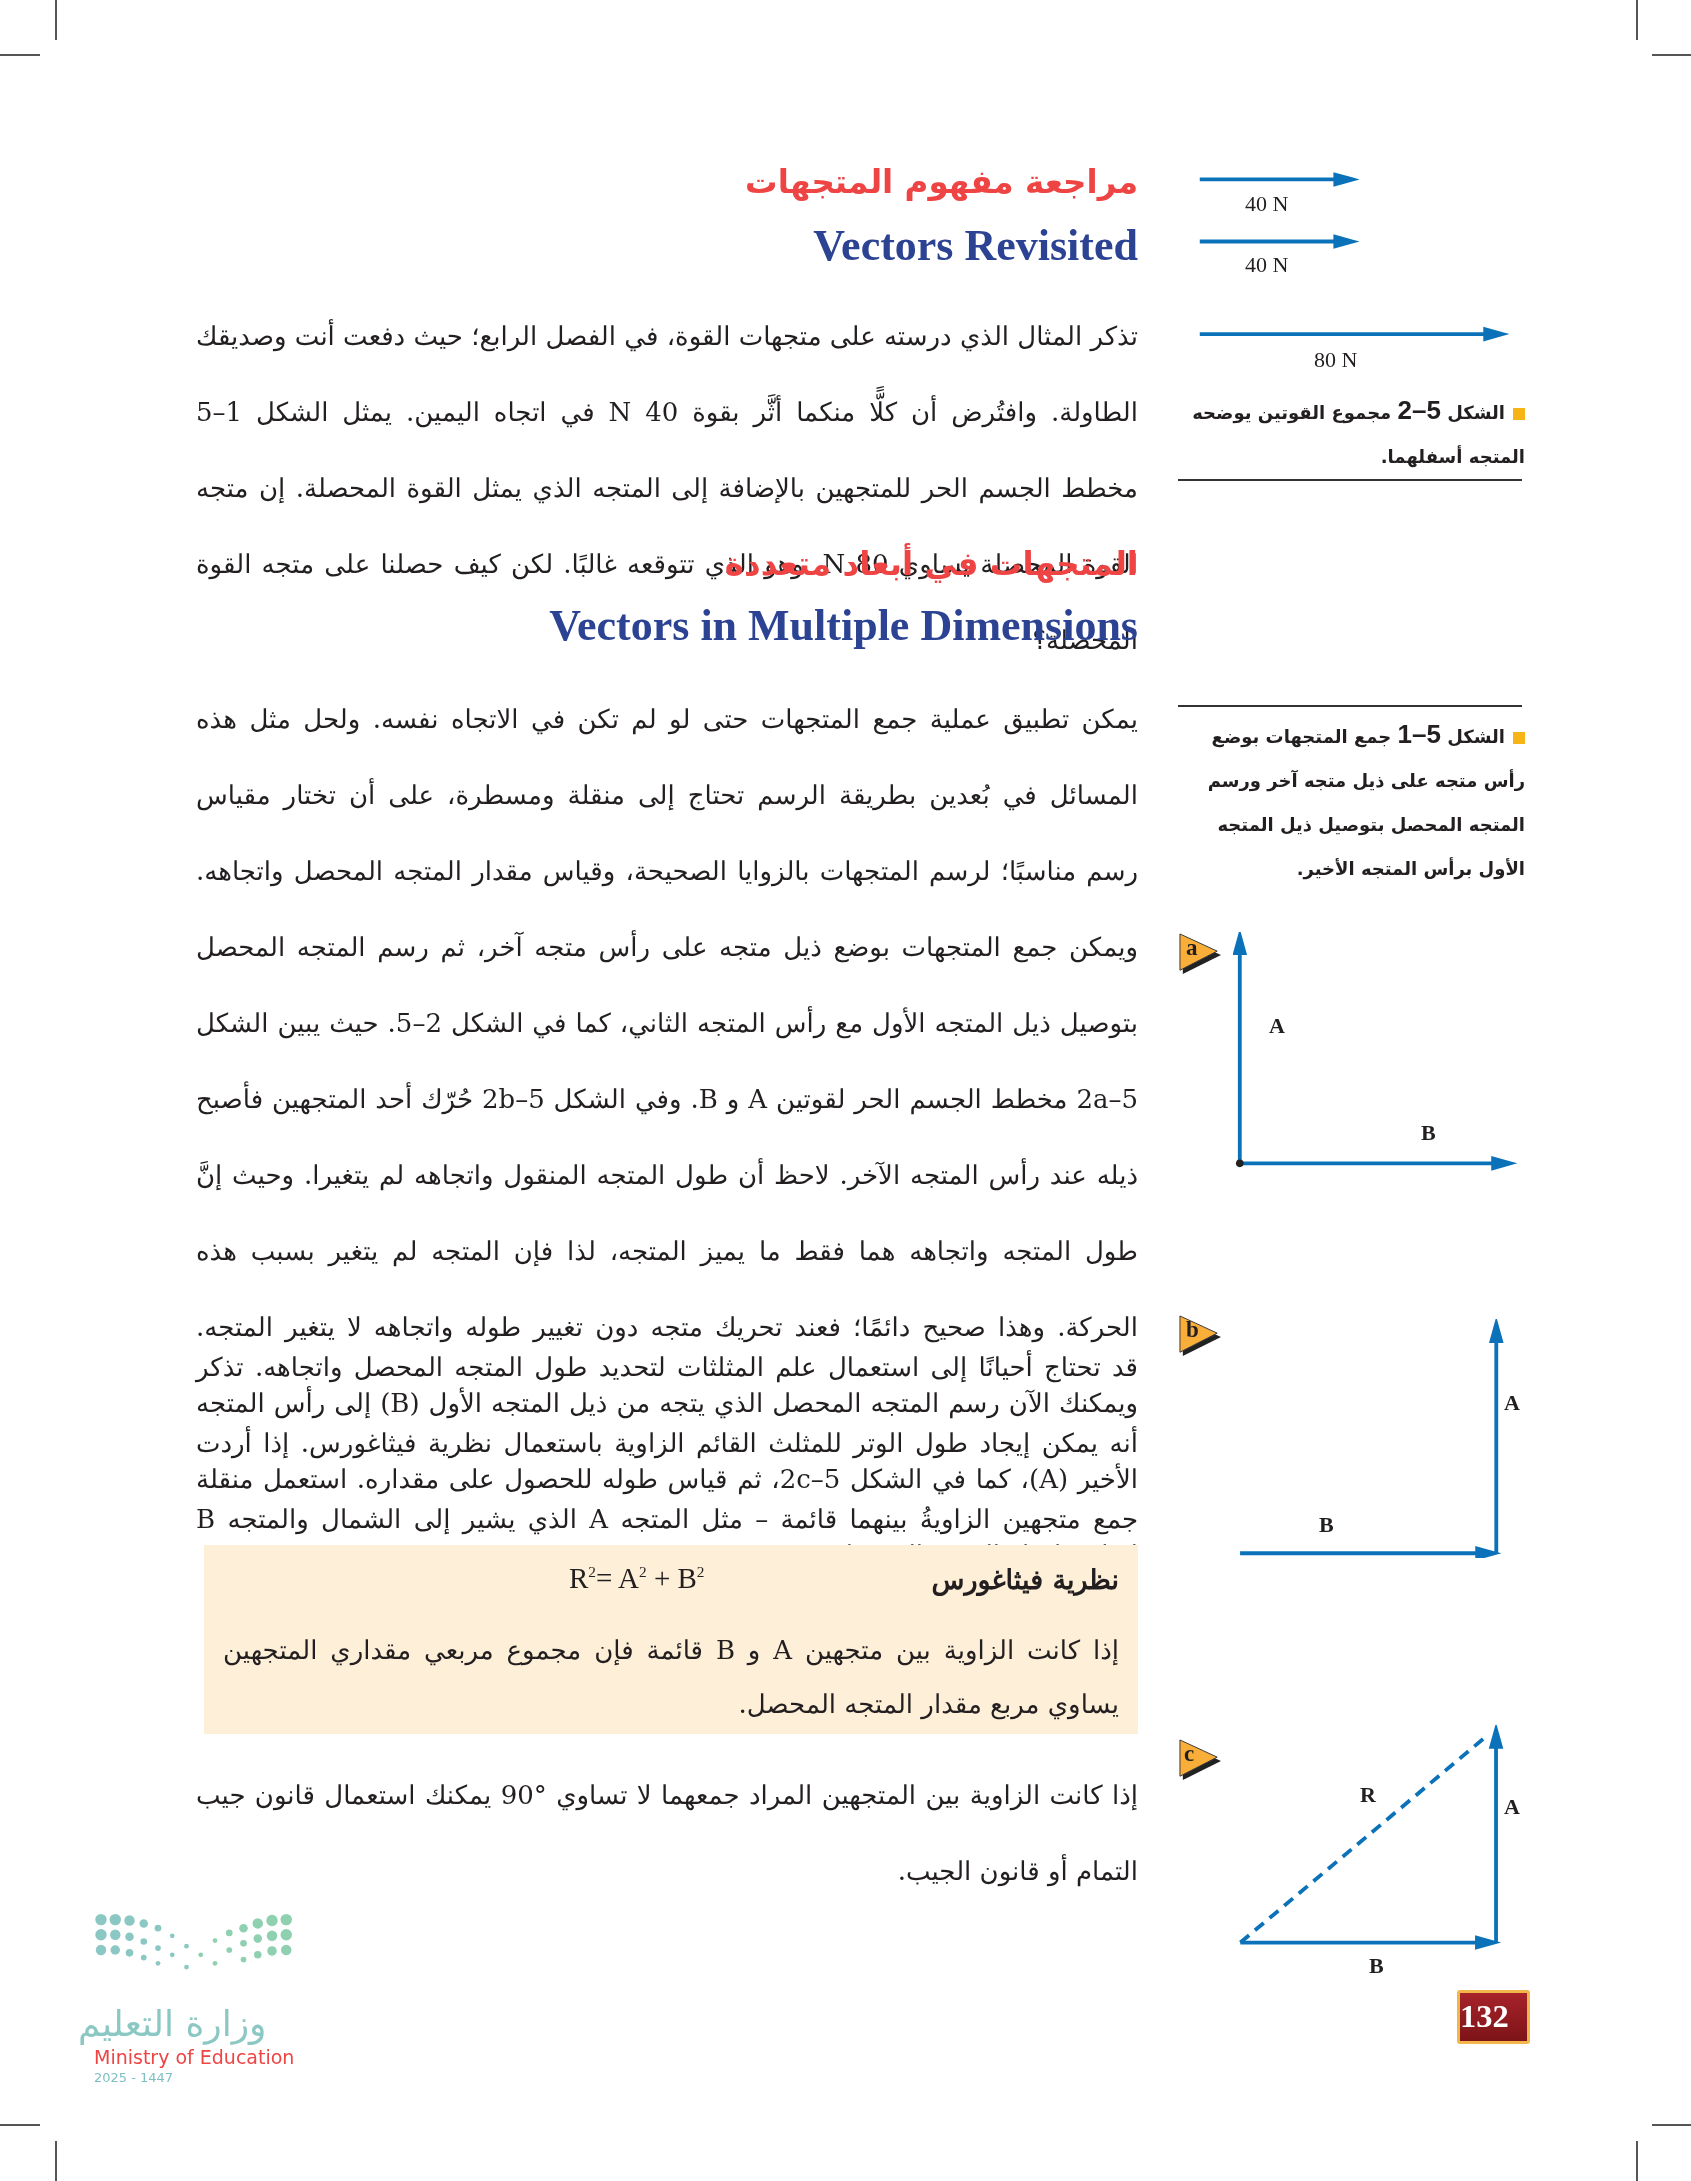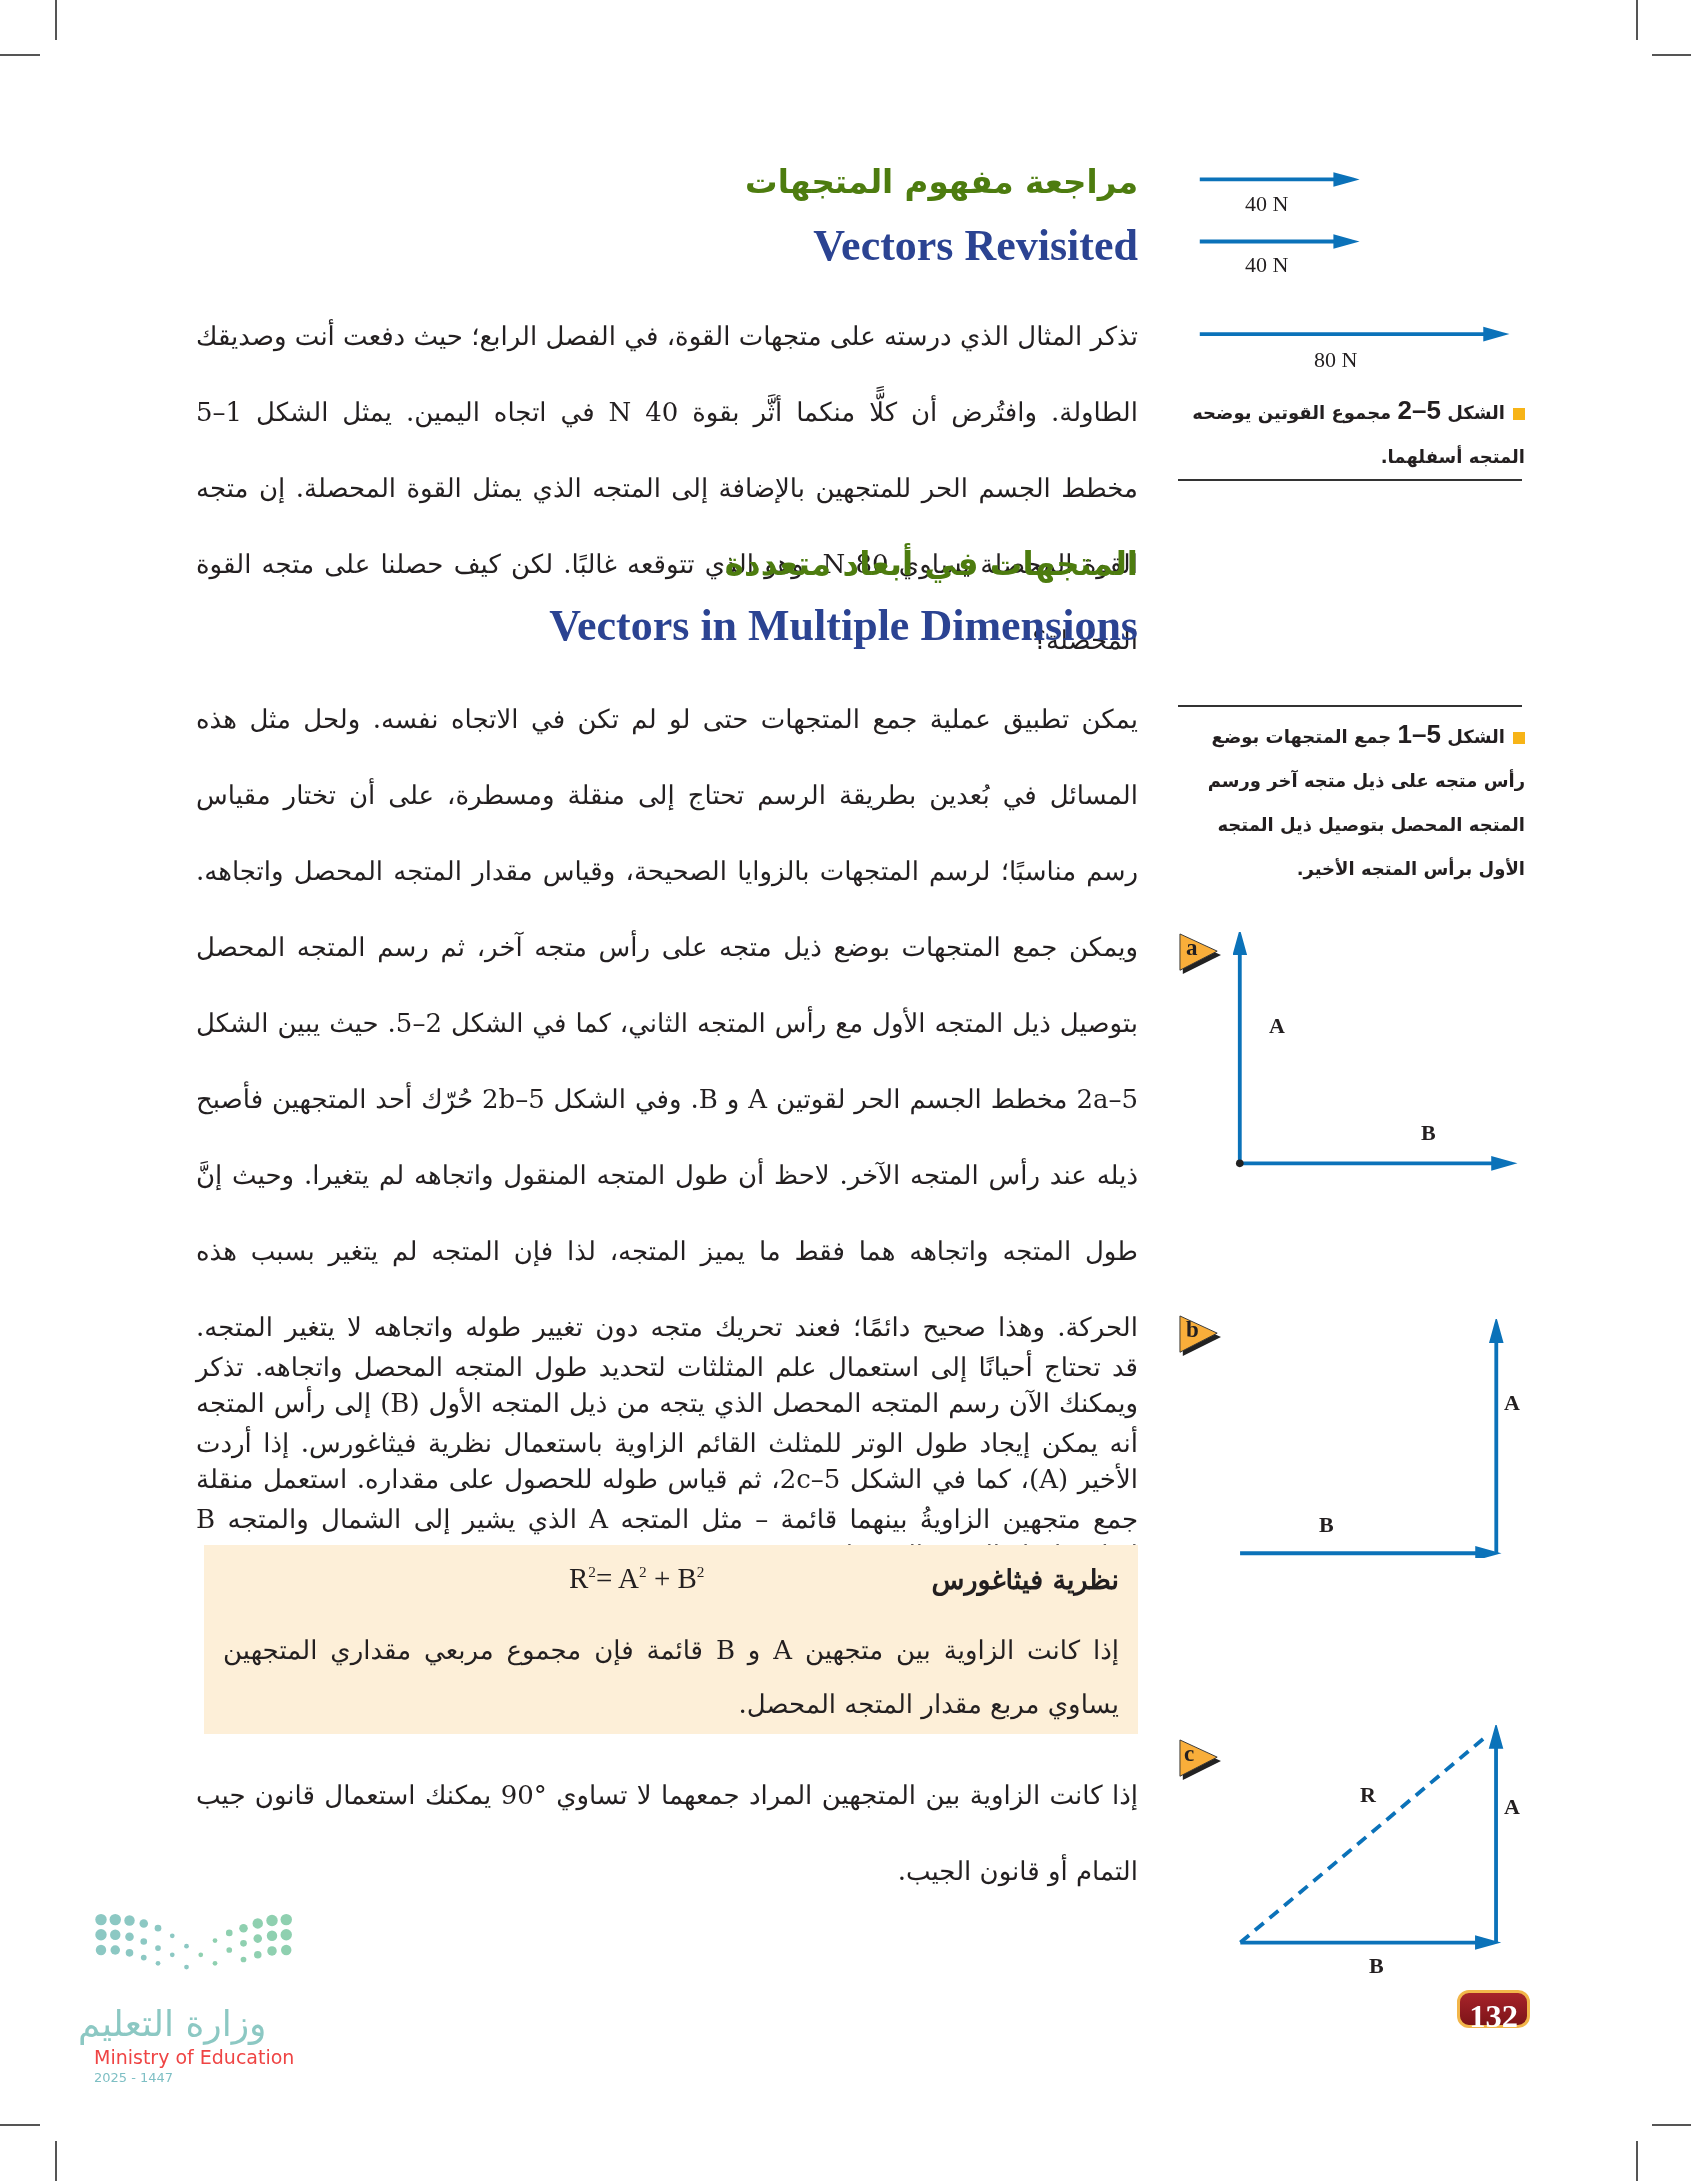--- a/index.html
+++ b/index.html
@@ -1,21 +1,21 @@
 <!DOCTYPE html>
 <html><head>
 <meta charset="utf-8">
 <style>
   html, body { margin:0; padding:0; }
   body { width:1692px; height:2181px; background:#ffffff; position:relative; overflow:hidden;
          font-family:"DejaVu Serif", serif; color:#231f20; }
   .crop { position:absolute; background:#555; }
   .abs { position:absolute; }
 
-  .h-ar { position:absolute; right:554px; color:#4d7c0f; font-family:"DejaVu Sans", sans-serif;
+  .h-ar { position:absolute; right:554px; color:#ef4444; font-family:"DejaVu Sans", sans-serif;
           font-weight:bold; font-size:32.5px; direction:rtl; white-space:nowrap; }
   .h-en { position:absolute; right:554px; color:#2b4392; font-family:"Liberation Serif", serif;
           font-weight:bold; font-size:44px; white-space:nowrap; }
 
   .para { position:absolute; right:554px; width:942px; font-family:"DejaVu Serif", serif;
           font-size:26px; line-height:76px; direction:rtl; text-align:justify; text-align-last:right; }
 
   .box { position:absolute; left:204px; width:934px; top:1545px; height:189px; background:#fdefd8; }
   .box-title { position:absolute; right:19px; top:19px; font-weight:bold; font-size:27px; direction:rtl;
                font-family:"DejaVu Serif", serif; }
@@ -29,24 +29,24 @@
   .caption .sq { display:inline-block; width:12.4px; height:12.4px; background:#f7b417; margin-left:7.6px; vertical-align:middle; }
   .caption b.num { font-family:"Liberation Sans", sans-serif; font-size:26px; }
   .rule { position:absolute; height:1.9px; background:#333; }
 
   .vlabel { position:absolute; font-family:"Liberation Serif", serif; font-size:22px; color:#231f20; }
   .vlabel.b { font-weight:bold; }
 
   .badge { position:absolute; width:42px; height:44px; }
   .badge-letter { position:absolute; left:7.6px; top:5.7px; font-family:"Liberation Serif", serif; font-weight:bold; font-size:23px; }
 
-  .pagenum { position:absolute; left:1457px; top:1990px; width:73px; height:38px; border-radius:12px;
+  .pagenum { position:absolute; left:1457px; top:1990px; width:73px; height:54px; border-radius:3px;
              background:linear-gradient(#a7232a,#7d1418); border:3.8px solid #f2b64a; box-sizing:border-box;
              color:#fff; font-family:"Liberation Serif", serif; font-weight:bold; font-size:32.5px;
-             text-align:center; line-height:46px; }
+             line-height:46px; }
   .logo-ar { position:absolute; left:78px; top:2003px; font-family:"DejaVu Sans", sans-serif; font-size:36px; color:#8cc8c3; direction:rtl; }
   .logo-en { position:absolute; left:94px; top:2046px; font-family:"DejaVu Sans", sans-serif; font-size:19px; color:#ef4444; }
   .logo-yr { position:absolute; left:94px; top:2070px; font-family:"DejaVu Sans", sans-serif; font-size:13px; color:#7ebfc4; }
 </style>
 </head>
 <body>
 
 <div class="crop" style="left:55px;top:0;width:1.9px;height:40px"></div>
 <div class="crop" style="left:0;top:54px;width:40px;height:1.9px"></div>
 <div class="crop" style="left:1636px;top:0;width:1.9px;height:40px"></div>

